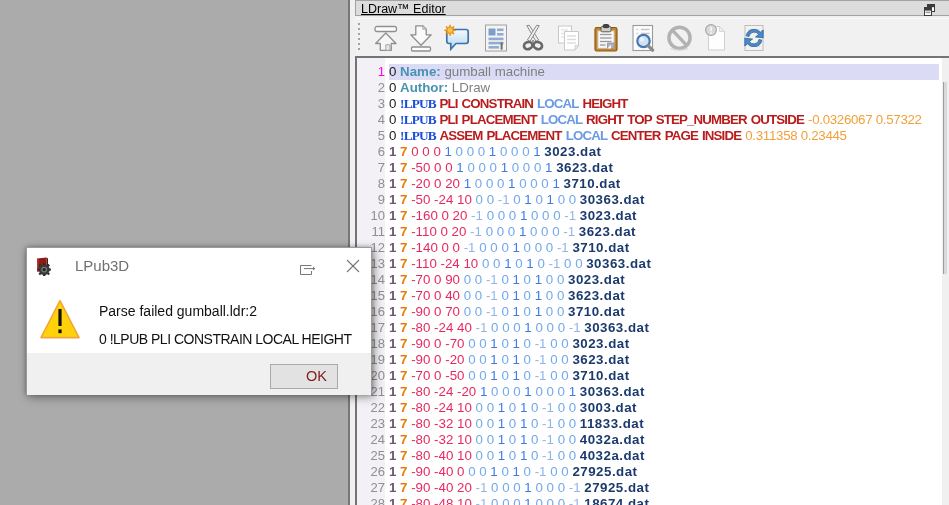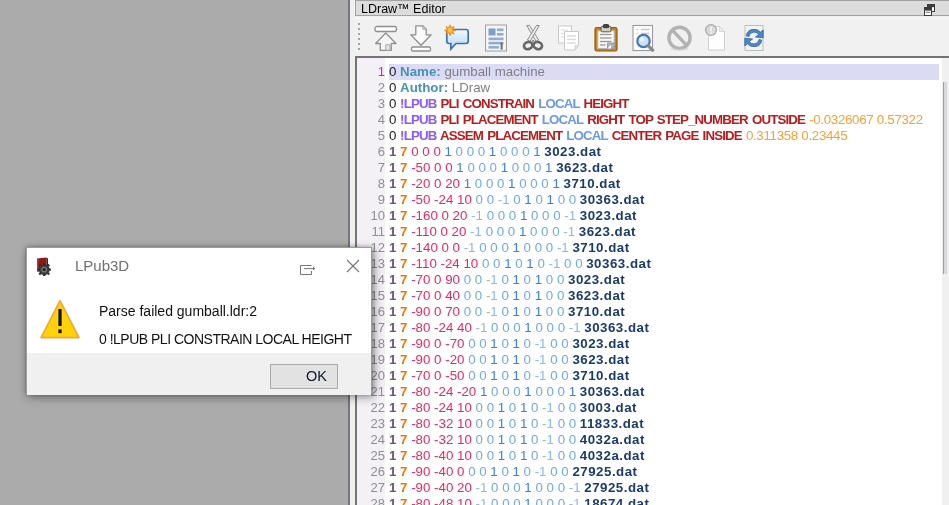--- a/index.html
+++ b/index.html
@@ -7,21 +7,21 @@
   body { font-family:"Liberation Sans", sans-serif; position:relative; background:#ababab; }
   #root { position:absolute; inset:0; width:949px; height:505px; overflow:hidden; }
 
   
   #splitter { position:absolute; left:348px; top:0; width:7px; height:505px; background:#f0f0f0; border-left:2px solid #73767a; }
 
   
   #panel { position:absolute; left:355px; top:0; width:594px; height:505px; background:#f1f1f1; }
   #panel-titlebar { position:absolute; left:0; top:0; width:594px; height:16px; background:#dcdcdc;
      border:1px solid #a2a2a2; border-right:none; }
-  #panel-title { position:absolute; left:5px; top:0.5px; font-size:12.5px; color:#000; white-space:nowrap; }
+  #panel-title { position:absolute; left:5px; top:0.5px; font-size:12.5px; color:#000; white-space:nowrap;text-decoration:underline; }
   #float-btn { position:absolute; left:568px; top:1px; width:11px; height:12px; }
 
   #toolbar { position:absolute; left:0; top:16px; width:594px; height:40px; background:#f1f1f1; }
   #toolbar::before { content:''; position:absolute; left:0; top:2px; width:100%; height:1px; background:#fafafa; }
   #toolbar-handle { position:absolute; left:3px; top:7px; width:2px; height:29px;
      background:repeating-linear-gradient(to bottom, #a3a3a3 0 2px, rgba(0,0,0,0) 2px 5px); }
   .tbtn { position:absolute; top:8px; width:28px; height:28px; }
   .tbtn svg { display:block; }
   .tbtn.disabled { opacity:1; }
 
@@ -38,21 +38,21 @@
   .crow.current { background:#dbdbf5; }
   
   .t0   { color:#1a1a1a; }
   .t1   { color:#6a5772; font-weight:bold; }
   .col  { color:#ee7a0c; font-weight:bold; }
   .pos  { color:#ea2860; }
   .m0   { color:#72a9ee; }
   .m1   { color:#3b7ce8; }
   .mneg { color:#92b4ea; }
   .part { color:#1b3a6d; font-weight:bold; letter-spacing:0.5px; }
-  .lpub { color:#8b5cf6; font-weight:bold; letter-spacing:-0.85px; word-spacing:1.2px; }
+  .lpub { color:#1d4ed8; font-weight:bold; letter-spacing:-0.85px; word-spacing:1.2px;font-family:Liberation Serif, serif; }
   .kw   { color:#b91c1c; font-weight:bold; letter-spacing:-0.85px; word-spacing:1.2px; }
   .local{ color:#6b9ae4; font-weight:bold; letter-spacing:-0.85px; word-spacing:1.2px; }
   .num  { color:#f2a13c; letter-spacing:-0.3px; }
   .label{ color:#4793b2; font-weight:bold; }
   .val  { color:#7f7f7f; }
 
   
   #vscroll { position:absolute; right:0; top:0; width:7px; height:447px; background:#f0f0f0; }
   #vscroll-thumb { position:absolute; left:1px; top:24px; width:4px; height:192px; background:#d8d8dc;
      border-left:1px solid #9d9da5; }
@@ -62,21 +62,21 @@
      border:1px solid #9b9b9b; box-shadow:0 0 4px rgba(0,0,0,0.28), 2px 3px 9px rgba(0,0,0,0.42); }
   #dlg-titlebar { position:absolute; left:0; top:0; width:100%; height:30px; background:#ffffff; }
   #dlg-icon { position:absolute; left:8px; top:9px; width:16px; height:19px; }
   #dlg-title { position:absolute; left:32px; top:9px; font-size:15px; color:#707070;margin-left:16px; }
   #dlg-shade-btn { position:absolute; left:273px; top:13px; width:16px; height:10px; }
   #dlg-close-btn { position:absolute; left:319px; top:11px; width:14px; height:14px; }
   #dlg-warning { position:absolute; left:13px; top:51px; width:40px; height:40px; }
   #dlg-msg { position:absolute; left:72px; top:49px; font-size:14px; line-height:28px; color:#111; white-space:pre; }
   #dlg-strip { position:absolute; left:0; top:105px; width:100%; height:42px; background:#f0f0f0; }
   #dlg-ok { position:absolute; left:243px; top:11px; width:68px; height:25px; background:#e2e2e2;
-     border:1px solid #a9a9a9; font-size:14.5px; color:#0f172a; text-align:left; padding-left:35px; line-height:23px; }
+     border:1px solid #a9a9a9; font-size:14.5px; color:#7f1d1d; text-align:left; padding-left:35px; line-height:23px; }
 </style>
 </head>
 <body>
 
 <div id="root">
 
   <div id="canvas-area" style="position:absolute;left:0;top:0;width:349px;height:505px;background:#ababab;"></div>
   <div id="splitter"></div>
 
   <div id="panel">

